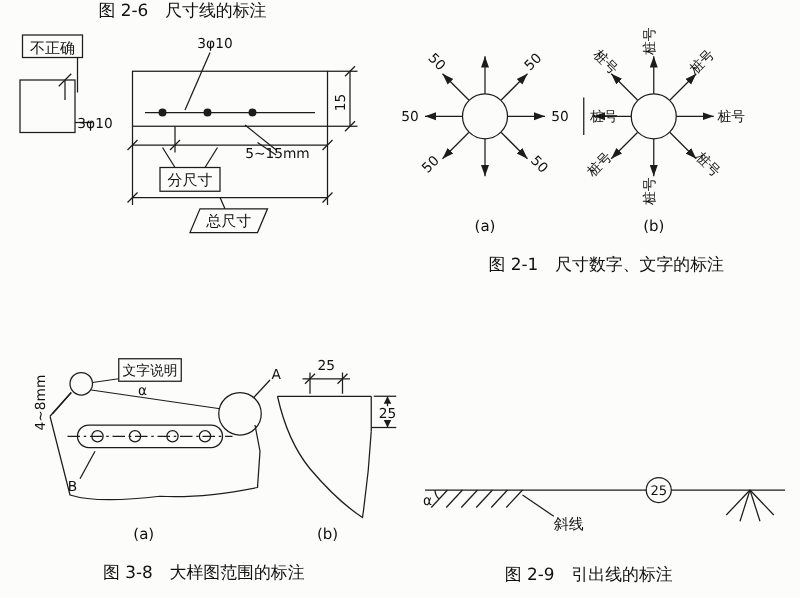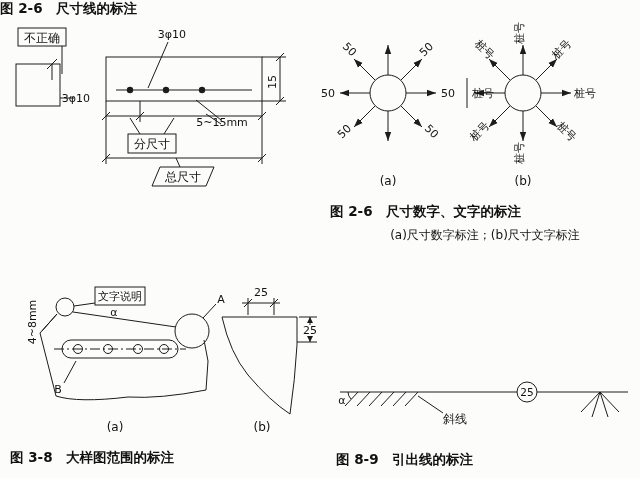--- a/index.html
+++ b/index.html
@@ -4,21 +4,21 @@
 <style>
   html,body{margin:0;padding:0;}
   body{font-family:"DejaVu Sans",sans-serif;}
   #page{position:relative;width:640px;height:478px;background:#fcfcfa;overflow:hidden;}
   svg{position:absolute;overflow:visible;}
   svg line, svg rect, svg path, svg circle, svg polyline{stroke:#1c1c1c;stroke-width:1;fill:none;}
   svg .fill{fill:#1c1c1c;stroke:none;}
   svg text{fill:#111;stroke:none;font-family:"DejaVu Sans",sans-serif;font-size:12px;text-anchor:middle;}
   svg text.f11{font-size:11px;}
   svg text.f10{font-size:10.5px;}
-  .cap{position:absolute;text-align:left;font-weight:bold;font-size:13.5px;color:#111;}
+  .cap{position:absolute;text-align:center;font-weight:normal;font-size:13.5px;color:#111;}
   .subcap{position:absolute;text-align:center;font-weight:normal;font-size:12px;color:#111;}
 </style>
 </head>
 <body>
 
 <div id="page">
 
   <svg style="left:0;top:0" width="312" height="198">
     <g>
       <rect x="18" y="28" width="48" height="18"></rect>
@@ -111,22 +111,21 @@
       <text x="163" y="97" class="f11">桩号</text>
       <text x="203" y="33" class="f11" transform="rotate(-90,203,33)">桩号</text>
       <text x="203" y="153" class="f11" transform="rotate(-90,203,153)">桩号</text>
       <text x="162" y="52" class="f11" transform="rotate(45,162,52)">桩号</text>
       <text x="244" y="52" class="f11" transform="rotate(-45,244,52)">桩号</text>
       <text x="162" y="134" class="f11" transform="rotate(-45,162,134)">桩号</text>
       <text x="244" y="134" class="f11" transform="rotate(45,244,134)">桩号</text>
       <text x="203" y="185">(b)</text>
     </g>
   </svg>
-  <div class="cap" style="left:330px;top:203px;width:310px;">图 2-6　尺寸数字、文字的标注</div>
-  <div class="subcap" style="left:330px;top:227px;width:310px;">(a)尺寸数字标注；(b)尺寸文字标注</div>
+  <div class="cap" style="left:330px;top:203px;width:310px;">图 2-1　尺寸数字、文字的标注</div>
 
   <svg style="left:10px;top:265px" width="320" height="180">
     <g>
       <rect x="85" y="22" width="50" height="18"></rect>
       <text x="110" y="35" class="f11">文字说明</text>
       <line x1="85" y1="38" x2="64" y2="41"></line>
       <circle cx="55" cy="42" r="9"></circle>
       <line x1="32" y1="66" x2="47" y2="49"></line>
       <text x="26" y="57" class="f11" transform="rotate(-90,26,57)">4~8mm</text>
       <text x="104" y="51" class="f11">α</text>
@@ -185,15 +184,15 @@
       <circle cx="197" cy="37" r="10"></circle>
       <text x="197" y="41" class="f10">25</text>
       <g>
         <line x1="270" y1="37" x2="251" y2="57"></line>
         <line x1="270" y1="37" x2="262" y2="62"></line>
         <line x1="270" y1="37" x2="278" y2="62"></line>
         <line x1="270" y1="37" x2="289" y2="57"></line>
       </g>
     </g>
   </svg>
-  <div class="cap" style="left:336px;top:451px;width:270px;">图 8-9　引出线的标注</div>
+  <div class="cap" style="left:336px;top:451px;width:270px;">图 2-9　引出线的标注</div>
 
 </div>
 
 </body></html>

